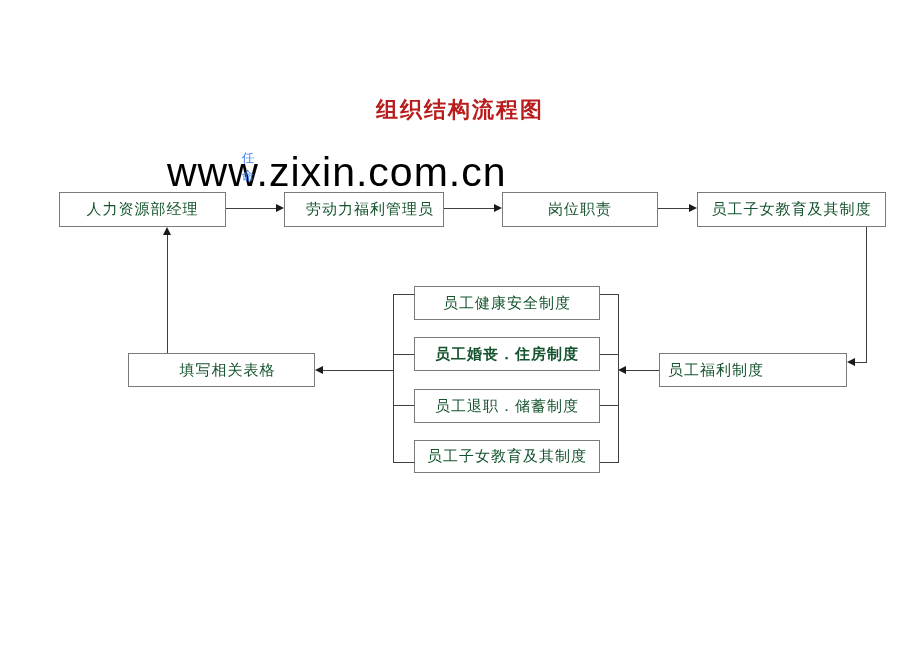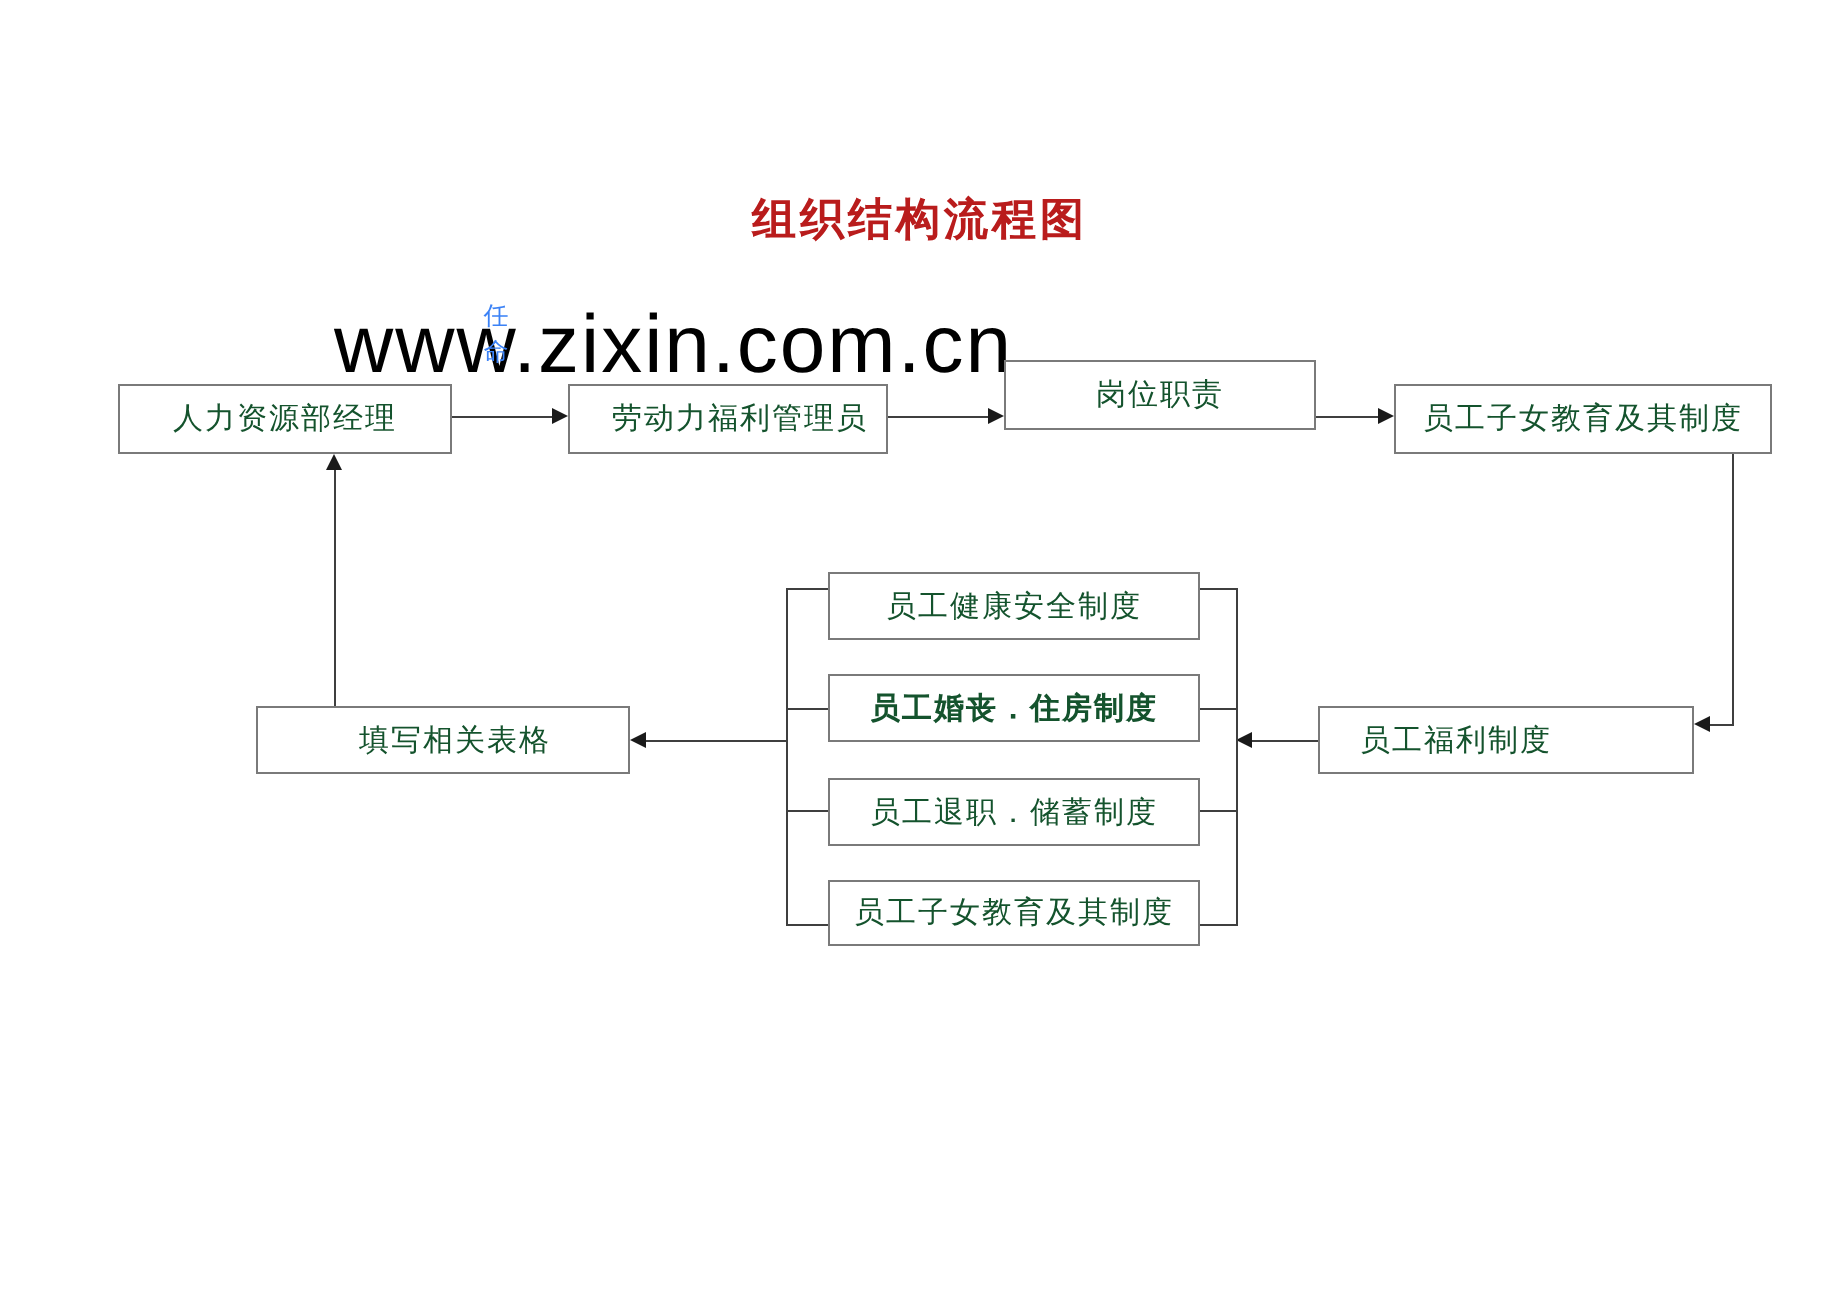--- a/index.html
+++ b/index.html
@@ -16,21 +16,21 @@
     position:absolute;left:167px;top:149px;
     font-size:41px;color:#000000;letter-spacing:1px;z-index:0;
     font-family:Liberation Sans, sans-serif;white-space:nowrap;
   }
   .node{
     position:absolute;box-sizing:border-box;background:#fff;
     border:1px solid #7a7a7a;z-index:2;
     display:flex;align-items:center;justify-content:center;
     font-size:15px;color:#14532d;letter-spacing:1px;white-space:nowrap;
   }
-  .node.left-text{justify-content:flex-start;padding-left:20px;font-family:Liberation Mono, monospace;}
+  .node.left-text{justify-content:flex-start;padding-left:8px;font-family:Liberation Mono, monospace;}
   .hline{position:absolute;height:1px;background:#3f3f3f;z-index:1;}
   .vline{position:absolute;width:1px;background:#3f3f3f;z-index:1;}
   .ah{position:absolute;width:0;height:0;z-index:1;}
   .ah-right{border-left:8px solid #1a1a1a;border-top:4px solid transparent;border-bottom:4px solid transparent;}
   .ah-left{border-right:8px solid #1a1a1a;border-top:4px solid transparent;border-bottom:4px solid transparent;}
   .ah-up{border-bottom:8px solid #1a1a1a;border-left:4px solid transparent;border-right:4px solid transparent;}
   .edge-label{
     position:absolute;left:240px;top:149px;width:16px;
     font-size:12.5px;line-height:18px;color:#3b82f6;z-index:3;
     text-align:center;word-break:break-all;letter-spacing:0;
@@ -40,21 +40,21 @@
 <body>
 
 <div class="title">组织结构流程图</div>
 
 <div class="watermark">www.zixin.com.cn</div>
 
 <div class="edge-label">任命</div>
 
 <div class="node" style="left:59px;top:192px;width:167px;height:35px;">人力资源部经理</div>
 <div class="node" style="left:284px;top:192px;width:160px;height:35px;padding-left:12px;">劳动力福利管理员</div>
-<div class="node" style="left:502px;top:180px;width:156px;height:35px;">岗位职责</div>
+<div class="node" style="left:502px;top:192px;width:156px;height:35px;">岗位职责</div>
 <div class="node" style="left:697px;top:192px;width:189px;height:35px;">员工子女教育及其制度</div>
 
 <div class="node" style="left:414px;top:286px;width:186px;height:34px;">员工健康安全制度</div>
 <div class="node" style="left:414px;top:337px;width:186px;height:34px;font-weight:bold;">员工婚丧．住房制度</div>
 <div class="node" style="left:414px;top:389px;width:186px;height:34px;">员工退职．储蓄制度</div>
 <div class="node" style="left:414px;top:440px;width:186px;height:33px;">员工子女教育及其制度</div>
 
 <div class="node" style="left:128px;top:353px;width:187px;height:34px;padding-left:12px;">填写相关表格</div>
 <div class="node left-text" style="left:659px;top:353px;width:188px;height:34px;">员工福利制度</div>
 

